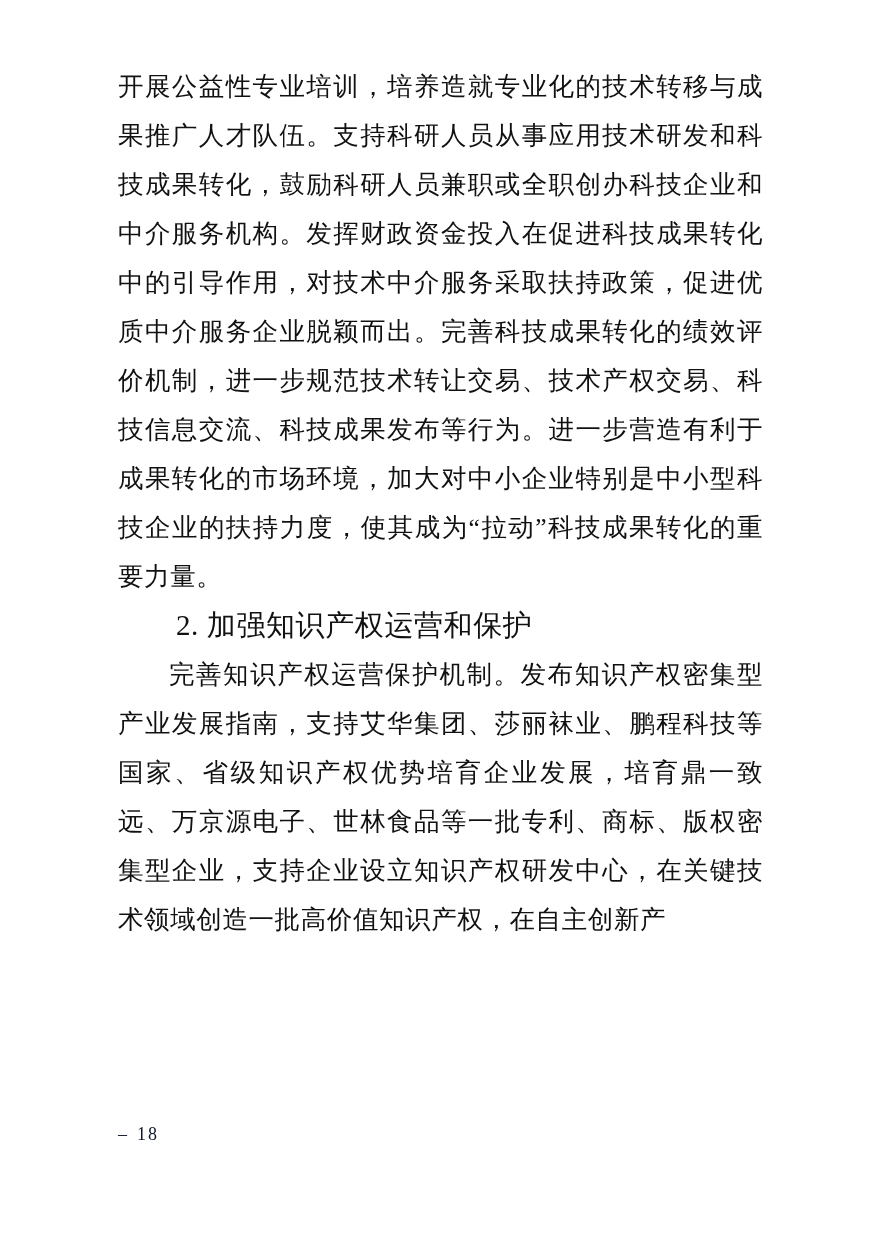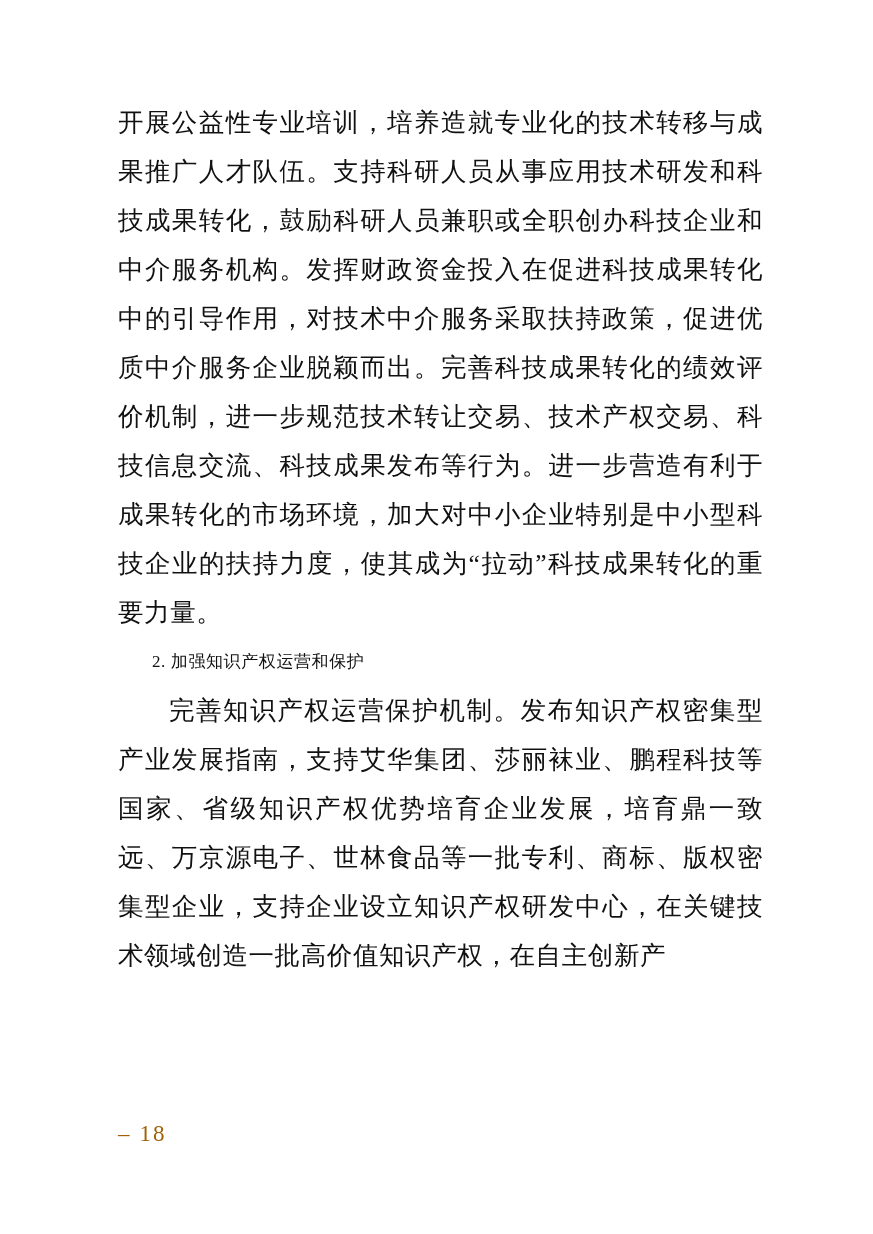--- a/index.html
+++ b/index.html
@@ -12,21 +12,21 @@
     background: #ffffff;
     font-family: "Liberation Serif", "DejaVu Serif", serif;
     color: #1a1a1a;
     overflow: hidden;
   }
   .page {
     position: relative;
     width: 873px;
     height: 1234px;
     box-sizing: border-box;
-    padding: 98px 110px 0 118px;
+    padding: 62px 110px 0 118px;
   }
   .doc-body {
     font-size: 25.5px;
     line-height: 49px;
     letter-spacing: 0.6px;
     text-align: justify;
     text-justify: inter-ideograph;
     color: #111111;
   }
   .para {
@@ -35,31 +35,31 @@
   }
   .para.indent {
     text-indent: 2em;
   }
   .para + .para {
     margin-top: 0;
   }
   .heading-item {
     margin: 0;
     text-indent: 2em;
-    font-size: 17px;
+    font-size: 29px;
     line-height: 49px;
   }
   .page-number {
     position: absolute;
     left: 118px;
     bottom: 86px;
-    font-size: 23px;
+    font-size: 18px;
     line-height: 28px;
     letter-spacing: 2px;
-    color: #a16207;
+    color: #0f172a;
     font-family: "Liberation Serif", "DejaVu Serif", serif;
   }
   .page-number .dash {
     display: inline-block;
     margin-right: 8px;
   }
 </style>
 </head>
 <body>
 

